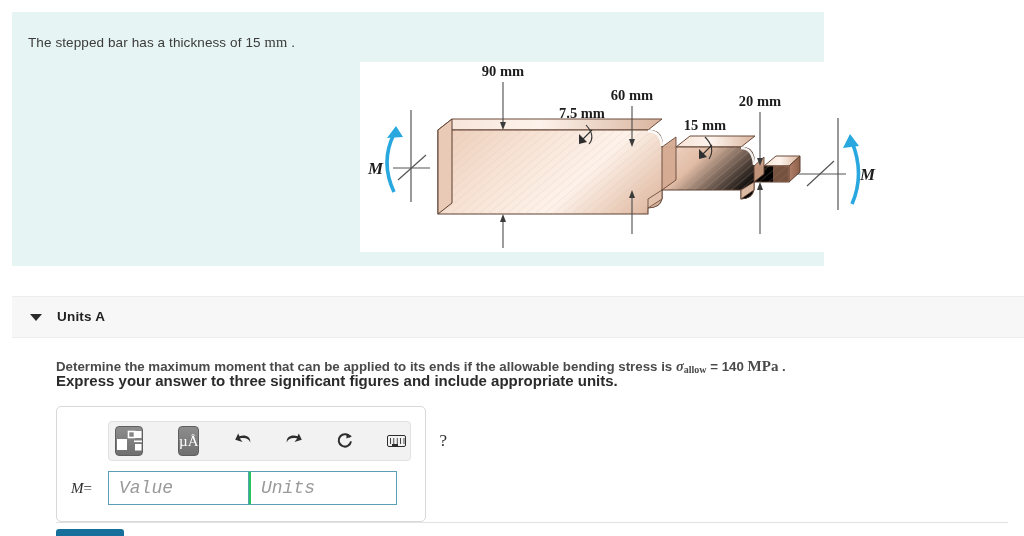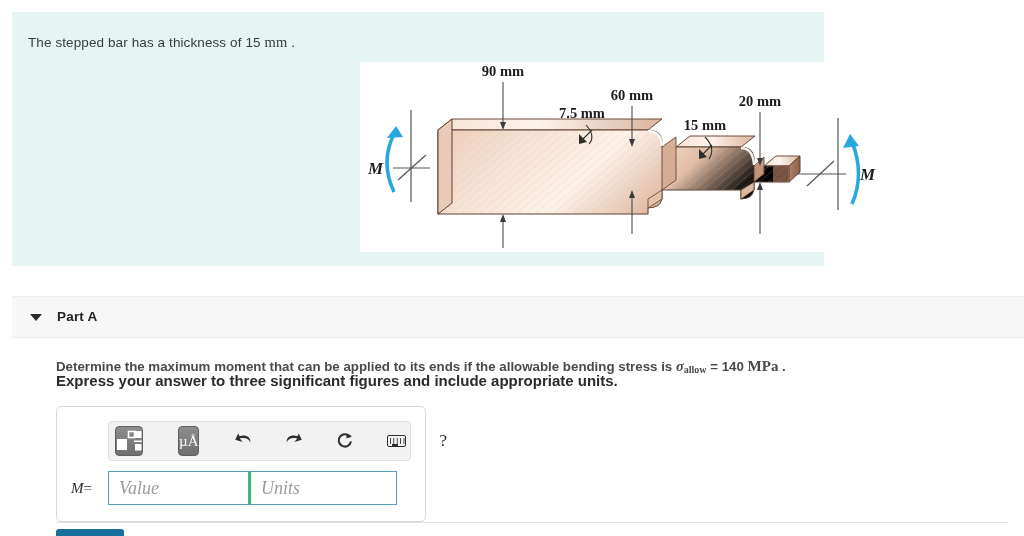--- a/index.html
+++ b/index.html
@@ -163,21 +163,21 @@
     font-family: "Liberation Serif", serif;
     font-size: 15px;
     color: #2b2b2b;
     width: 37px;
   }
   .m-label i { font-style: italic; }
   .field {
     height: 34px;
     border: 1px solid #5c9fb5;
     background: #ffffff;
-    font-family: Liberation Serif, serif;
+    font-family: Liberation Mono, monospace;
     font-style: italic;
     font-size: 18px;
     color: #9a9a9a;
     padding: 0 10px;
     outline: none;
   }
   .field::placeholder { color: #9a9a9a; opacity: 1; }
   .field-value { width: 141px; }
   .field-units { width: 148px; border-left: 2px solid #22c55e; }
 
@@ -327,21 +327,21 @@
         </g>
         <path d="M492,142 Q505,112 492,80" fill="none" stroke="#29a8e0" stroke-width="3.6"></path>
         <polygon points="490,72 483,86 499,84" fill="#29a8e0"></polygon>
         <text x="500" y="118" font-family="Liberation Serif, serif" font-style="italic" font-size="17" font-weight="bold" fill="#1d1d1d">M</text>
       </svg>
     </div>
   </div>
 
   <div class="part-header">
     <span class="part-caret"></span>
-    <span class="part-title">Part A</span>
+    <span class="part-title">Units A</span>
   </div>
 
   <div class="question-line">
     <span>Determine the maximum moment that can be applied to its ends if the allowable bending stress is </span><span class="sigma-sym">σ</span><span class="sigma-sub">allow</span><span> = 140 </span><span class="mpa">MPa</span><span> .</span>
   </div>
 
   <div class="instruction-line">Express your answer to three significant figures and include appropriate units.</div>
 
   <div class="answer-box">
 

